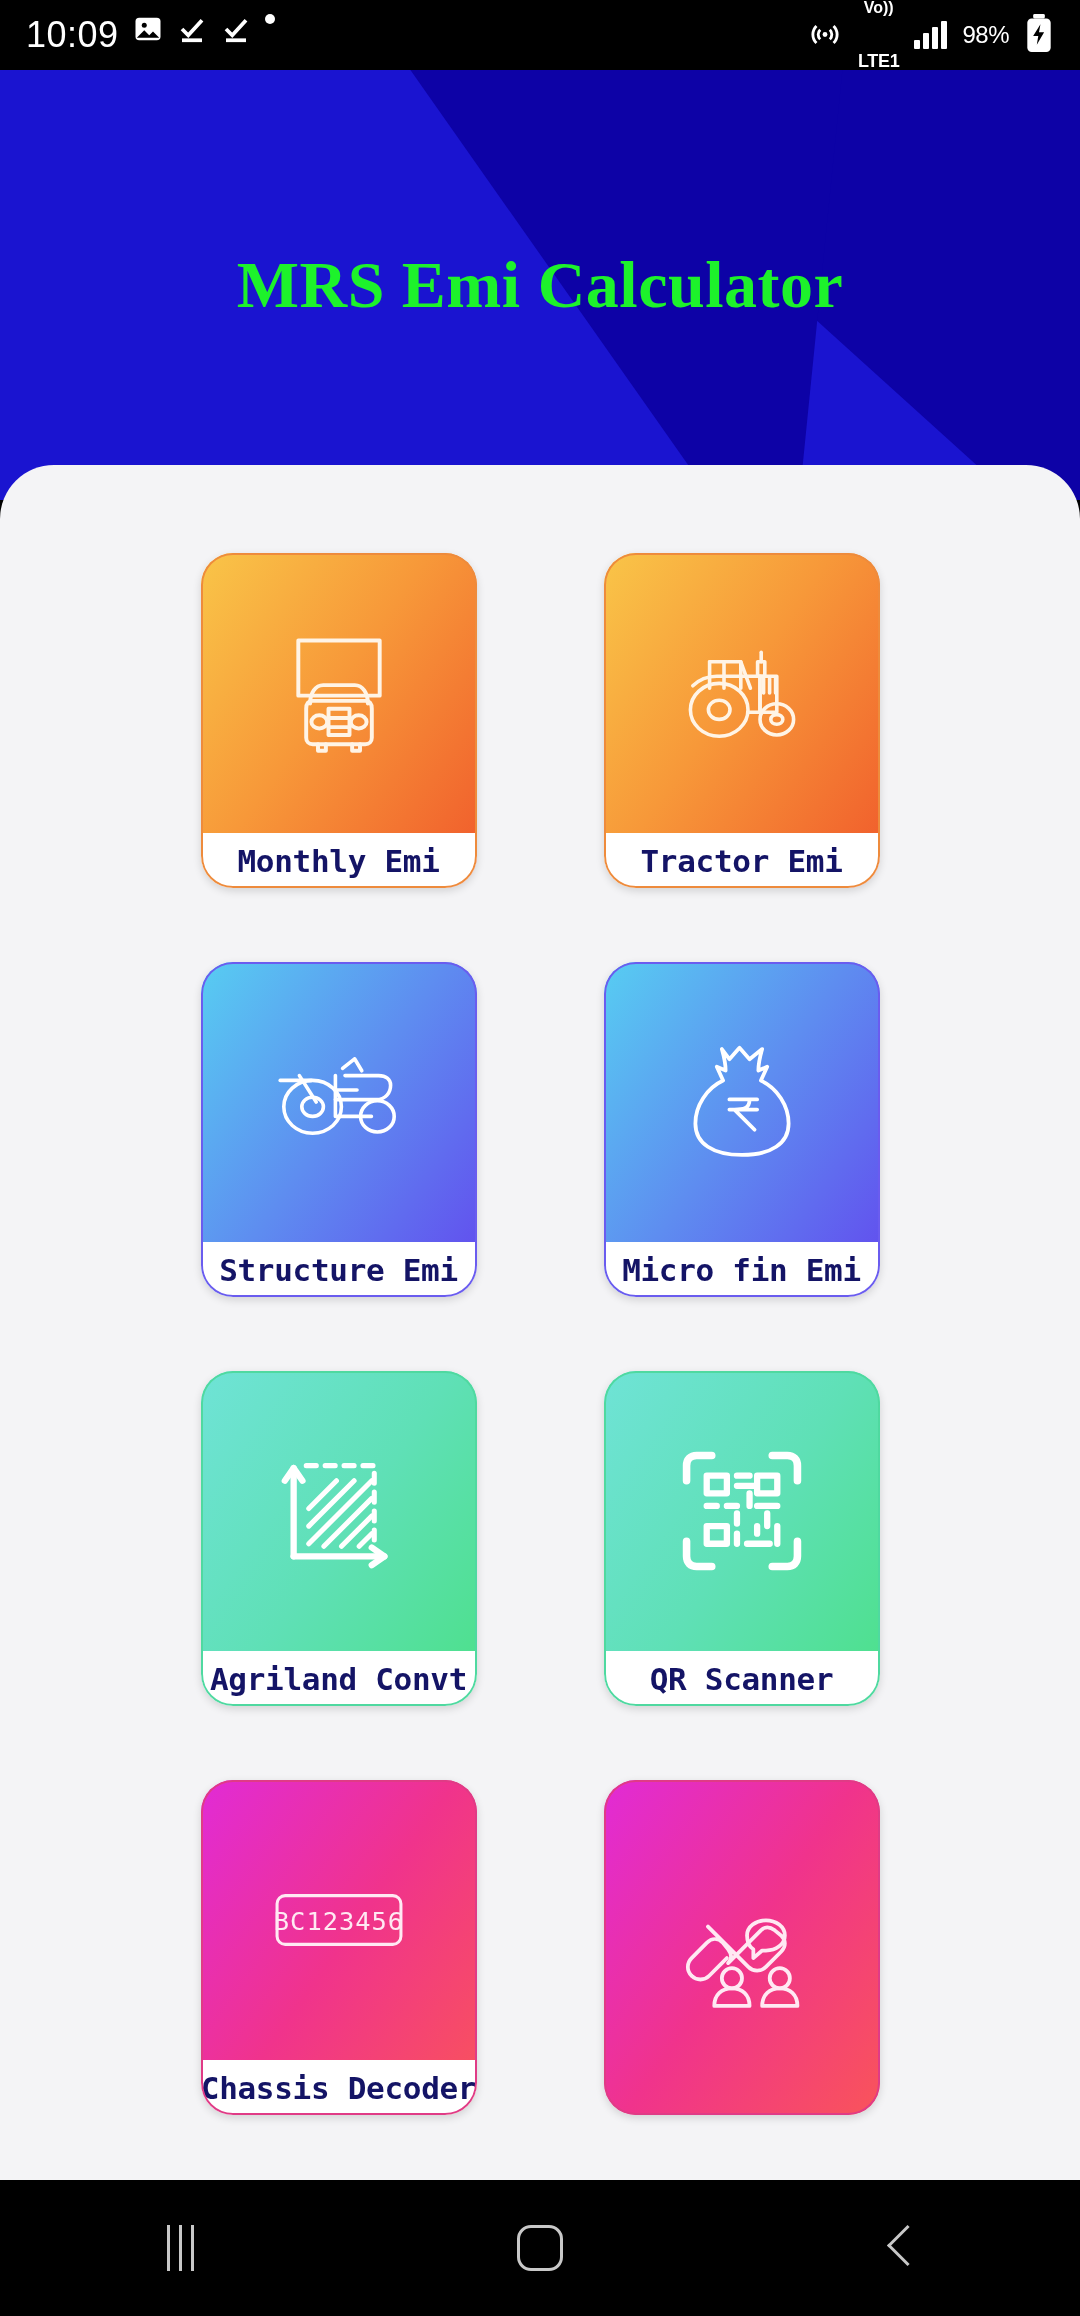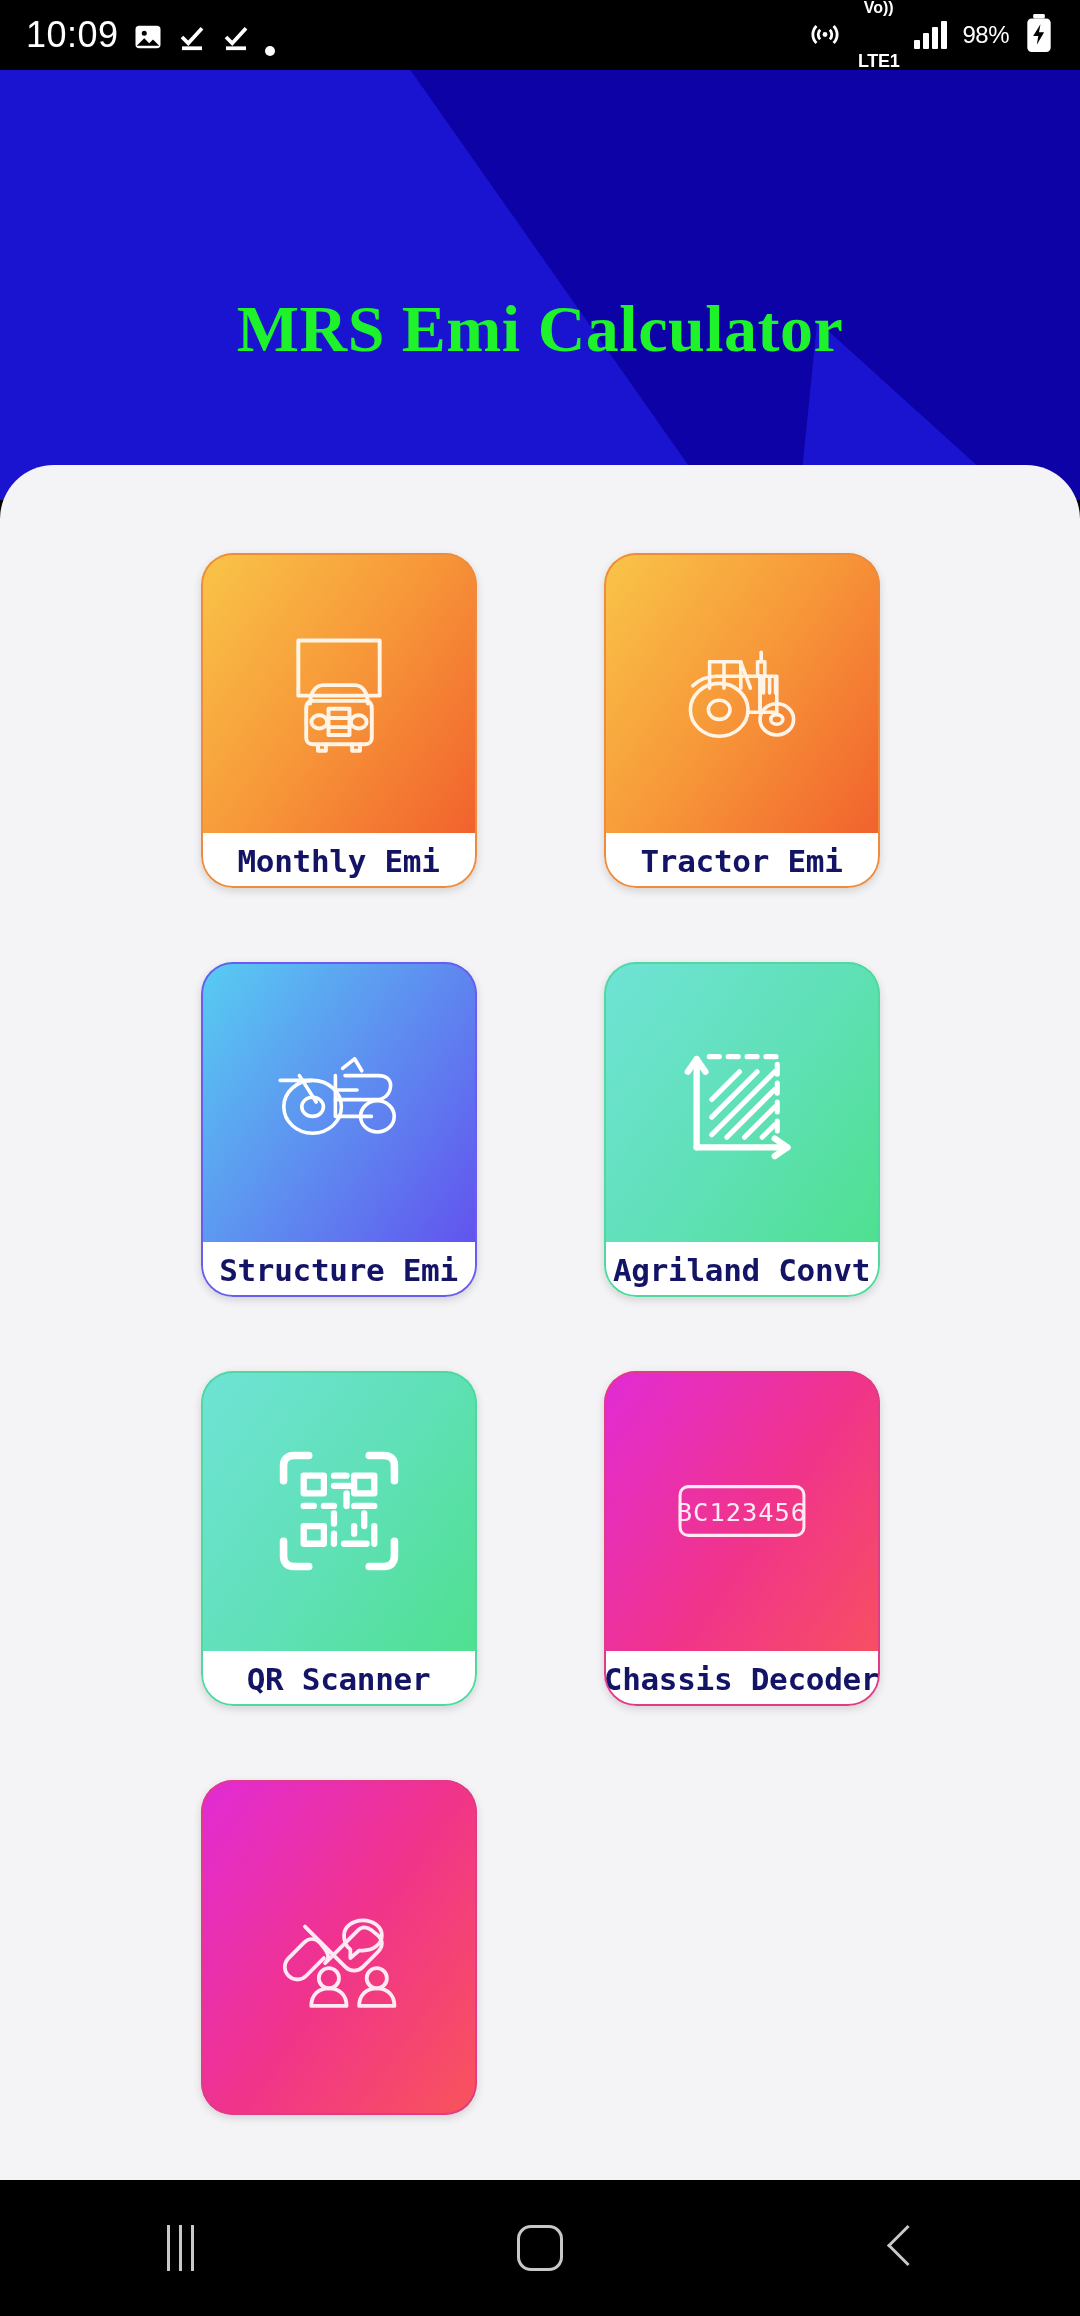--- a/index.html
+++ b/index.html
@@ -10,21 +10,21 @@
     overflow:hidden;
   }
   #screen { position:relative; width:1080px; height:2316px; background:#000; }
 
   
   .statusbar{
     position:absolute; top:0; left:0; width:1080px; height:70px;
     background:#000; display:flex; align-items:center;
     padding:0 26px; color:#fff;
   }
-  .sb-left{ display:flex; align-items:flex-end; gap:14px; }
+  .sb-left{ display:flex; align-items:flex-start; gap:14px; }
   .sb-time{ font-size:36px; font-weight:400; letter-spacing:.5px;
             font-family:"Liberation Sans", sans-serif; }
   .sb-right{ margin-left:auto; display:flex; align-items:center; gap:15px; }
   .sb-batt-text{ font-size:24px; font-weight:500; letter-spacing:-.5px; }
   .volte{ display:flex; flex-direction:column; align-items:center;
           line-height:.92; font-size:16px; font-weight:700; }
   .volte span:last-child{ font-size:18px; letter-spacing:-.3px;margin-top:37px; }
   .bars{ display:flex; align-items:flex-end; gap:3px; height:28px; }
   .bars i{ display:block; width:6px; background:#fff; border-radius:1px; }
   .bars i:nth-child(1){ height:9px; }
@@ -45,21 +45,21 @@
   }
   .hdr-shape-b{
     position:absolute; top:0; left:0; width:1080px; height:430px;
     background:#0D02A6;
     clip-path:polygon(38% 0%, 78% 0%, 74% 100%, 66% 100%);
   }
   .hdr-title{
     position:absolute; top:0; left:0; width:1080px; height:430px;
     display:flex; align-items:center; justify-content:center;
     color:#1DF22B; font-size:66px; font-weight:700;
-    font-family:"Liberation Serif", serif; letter-spacing:.5px;margin-top:44px;
+    font-family:"Liberation Serif", serif; letter-spacing:.5px;
   }
 
   
   .card{
     position:absolute; top:465px; left:0; width:1080px; height:1715px;
     background:#F4F4F6;
     border-radius:54px 54px 0 0;
   }
   .grid{
     position:absolute; top:88px; left:0; width:1080px;
@@ -235,20 +235,30 @@
             <path d="M58 20l10-8M68 12l6 10"></path>
             <ellipse cx="33" cy="52" rx="24" ry="22"></ellipse>
             <ellipse cx="33" cy="52" rx="9" ry="8"></ellipse>
             <ellipse cx="87" cy="60" rx="14" ry="13"></ellipse>
           </svg>
         </div>
         <div class="tile-label">Structure Emi</div>
         <div class="tile-ring"></div>
       </div>
 
+      <div class="tile g-blue r-blue">
+        <div class="tile-art">
+          <svg viewBox="0 0 100 100" fill="none" stroke="#FFFFFF" stroke-width="3" stroke-linejoin="round" stroke-linecap="round">
+            <path d="M34 8c2 7 3 12 3 17l-7-3 5 11c-13 6-22 20-22 34 0 16 14 25 37 25s37-9 37-25c0-14-9-28-22-34l5-11-7 3c0-5 1-10 3-17l-10 8-8-9-8 9z"></path>
+            <path d="M40 48h22M40 56h22M56 48c0 8-6 8-12 8l16 16"></path>
+          </svg>
+        </div>
+        <div class="tile-label">Micro fin Emi</div>
+        <div class="tile-ring"></div>
+      </div>
 
       <div class="tile g-green r-green">
         <div class="tile-art">
           <svg viewBox="0 0 100 100" fill="none" stroke="#FFFFFF" stroke-width="4" stroke-linecap="round">
             <path d="M14 86V16" stroke-width="5"></path>
             <path d="M14 16l-7 10M14 16l7 10" stroke-width="5" fill="none"></path>
             <path d="M14 86h72" stroke-width="5"></path>
             <path d="M86 86l-10-7M86 86l-10 7" stroke-width="5" fill="none"></path>
             <path d="M24 14h54v64" stroke-dasharray="8 7" stroke-width="4"></path>
             <g stroke-width="4">

